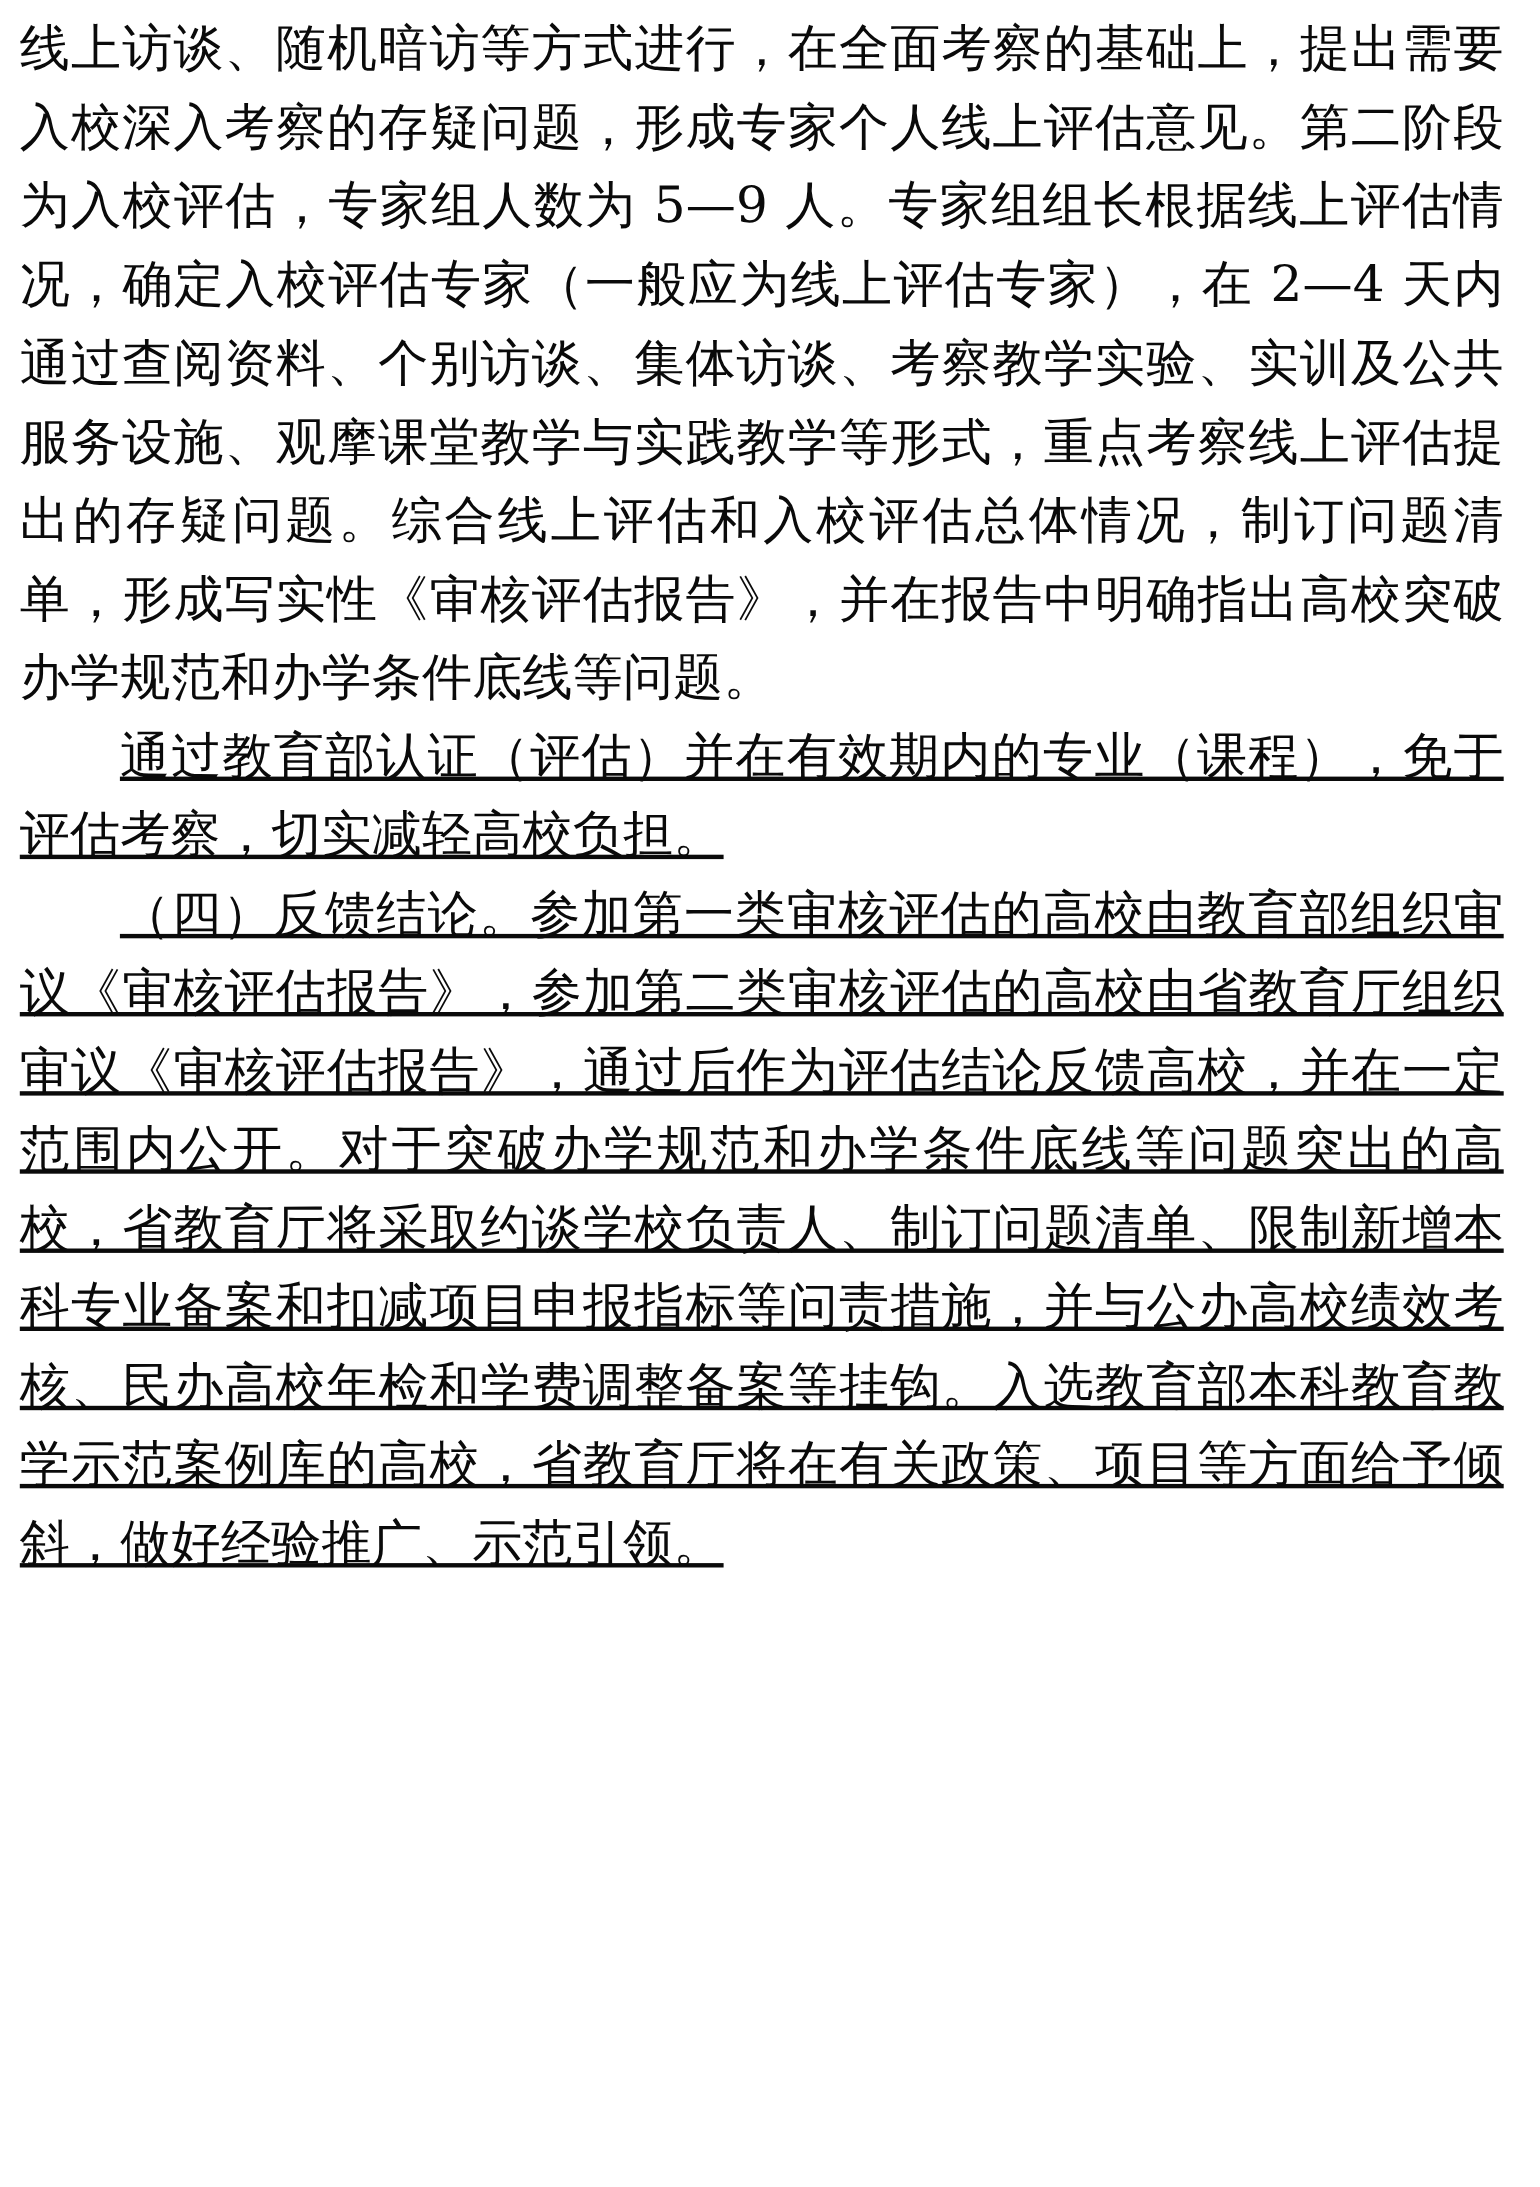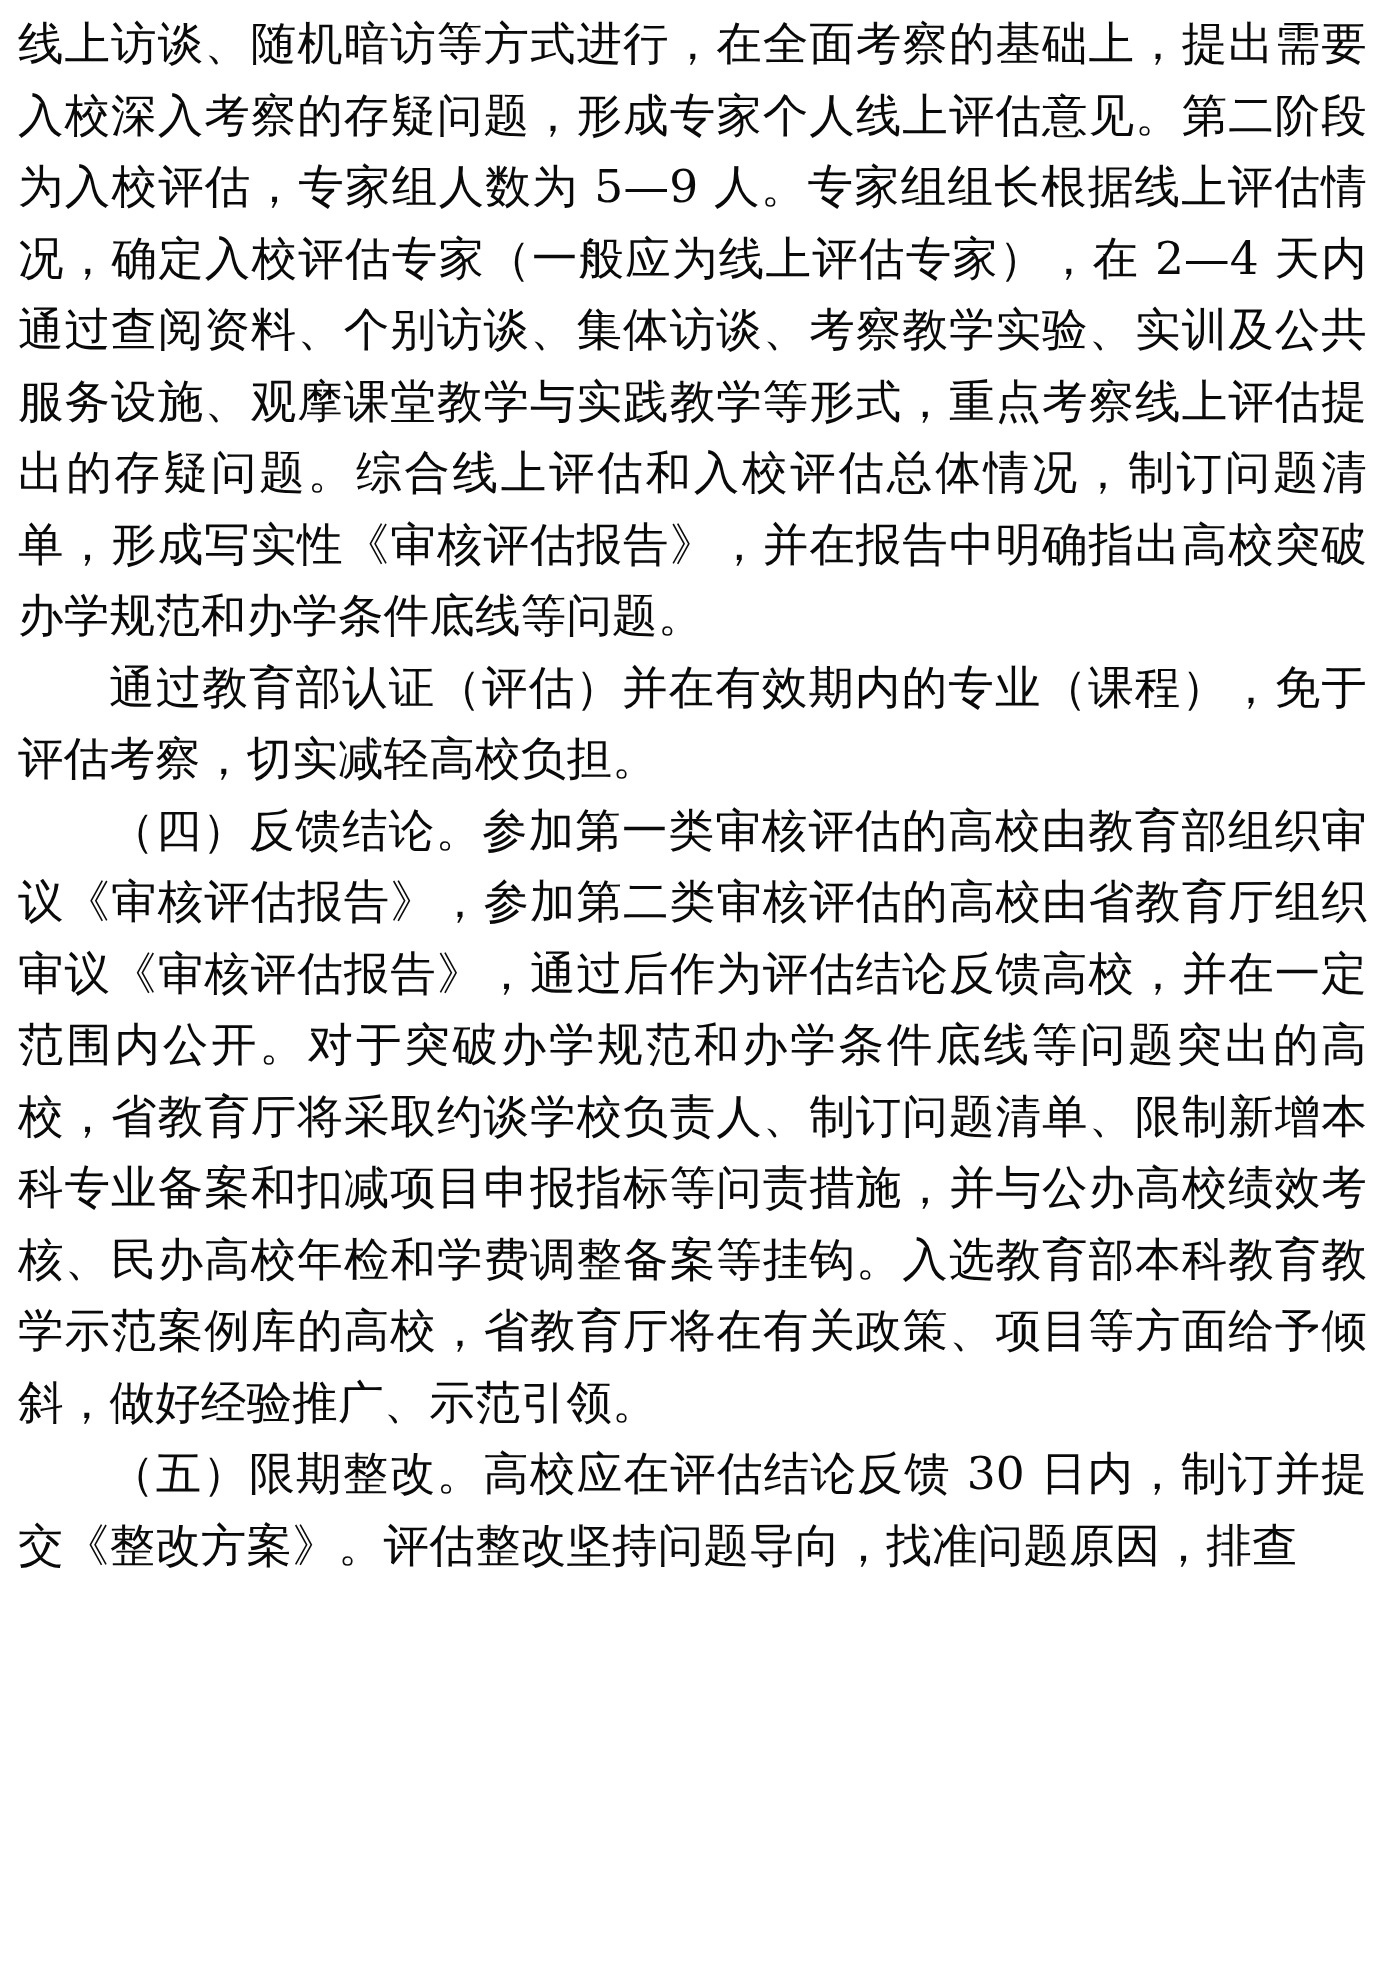--- a/index.html
+++ b/index.html
@@ -28,29 +28,29 @@
     text-justify: inter-ideograph;
     letter-spacing: 0.2px;
   }
   p.para {
     margin: 0;
     padding: 0;
     text-indent: 0;
   }
   p.indent {
     text-indent: 2em;
+    text-decoration: underline;
   }
   
   p.para + p.para {
     margin-top: 0;
   }
 </style>
 </head>
 <body>
 
 <div id="page">
   <div class="doc-body">
     <p class="para">线上访谈、随机暗访等方式进行，在全面考察的基础上，提出需要入校深入考察的存疑问题，形成专家个人线上评估意见。第二阶段为入校评估，专家组人数为 5—9 人。专家组组长根据线上评估情况，确定入校评估专家（一般应为线上评估专家），在 2—4 天内通过查阅资料、个别访谈、集体访谈、考察教学实验、实训及公共服务设施、观摩课堂教学与实践教学等形式，重点考察线上评估提出的存疑问题。综合线上评估和入校评估总体情况，制订问题清单，形成写实性《审核评估报告》，并在报告中明确指出高校突破办学规范和办学条件底线等问题。</p>
     <p class="para indent">通过教育部认证（评估）并在有效期内的专业（课程），免于评估考察，切实减轻高校负担。</p>
     <p class="para indent">（四）反馈结论。参加第一类审核评估的高校由教育部组织审议《审核评估报告》，参加第二类审核评估的高校由省教育厅组织审议《审核评估报告》，通过后作为评估结论反馈高校，并在一定范围内公开。对于突破办学规范和办学条件底线等问题突出的高校，省教育厅将采取约谈学校负责人、制订问题清单、限制新增本科专业备案和扣减项目申报指标等问责措施，并与公办高校绩效考核、民办高校年检和学费调整备案等挂钩。入选教育部本科教育教学示范案例库的高校，省教育厅将在有关政策、项目等方面给予倾斜，做好经验推广、示范引领。</p>
-    <p class="para indent">（五）限期整改。高校应在评估结论反馈 30 日内，制订并提交《整改方案》。评估整改坚持问题导向，找准问题原因，排查</p>
   </div>
 </div>
 
 </body></html>

